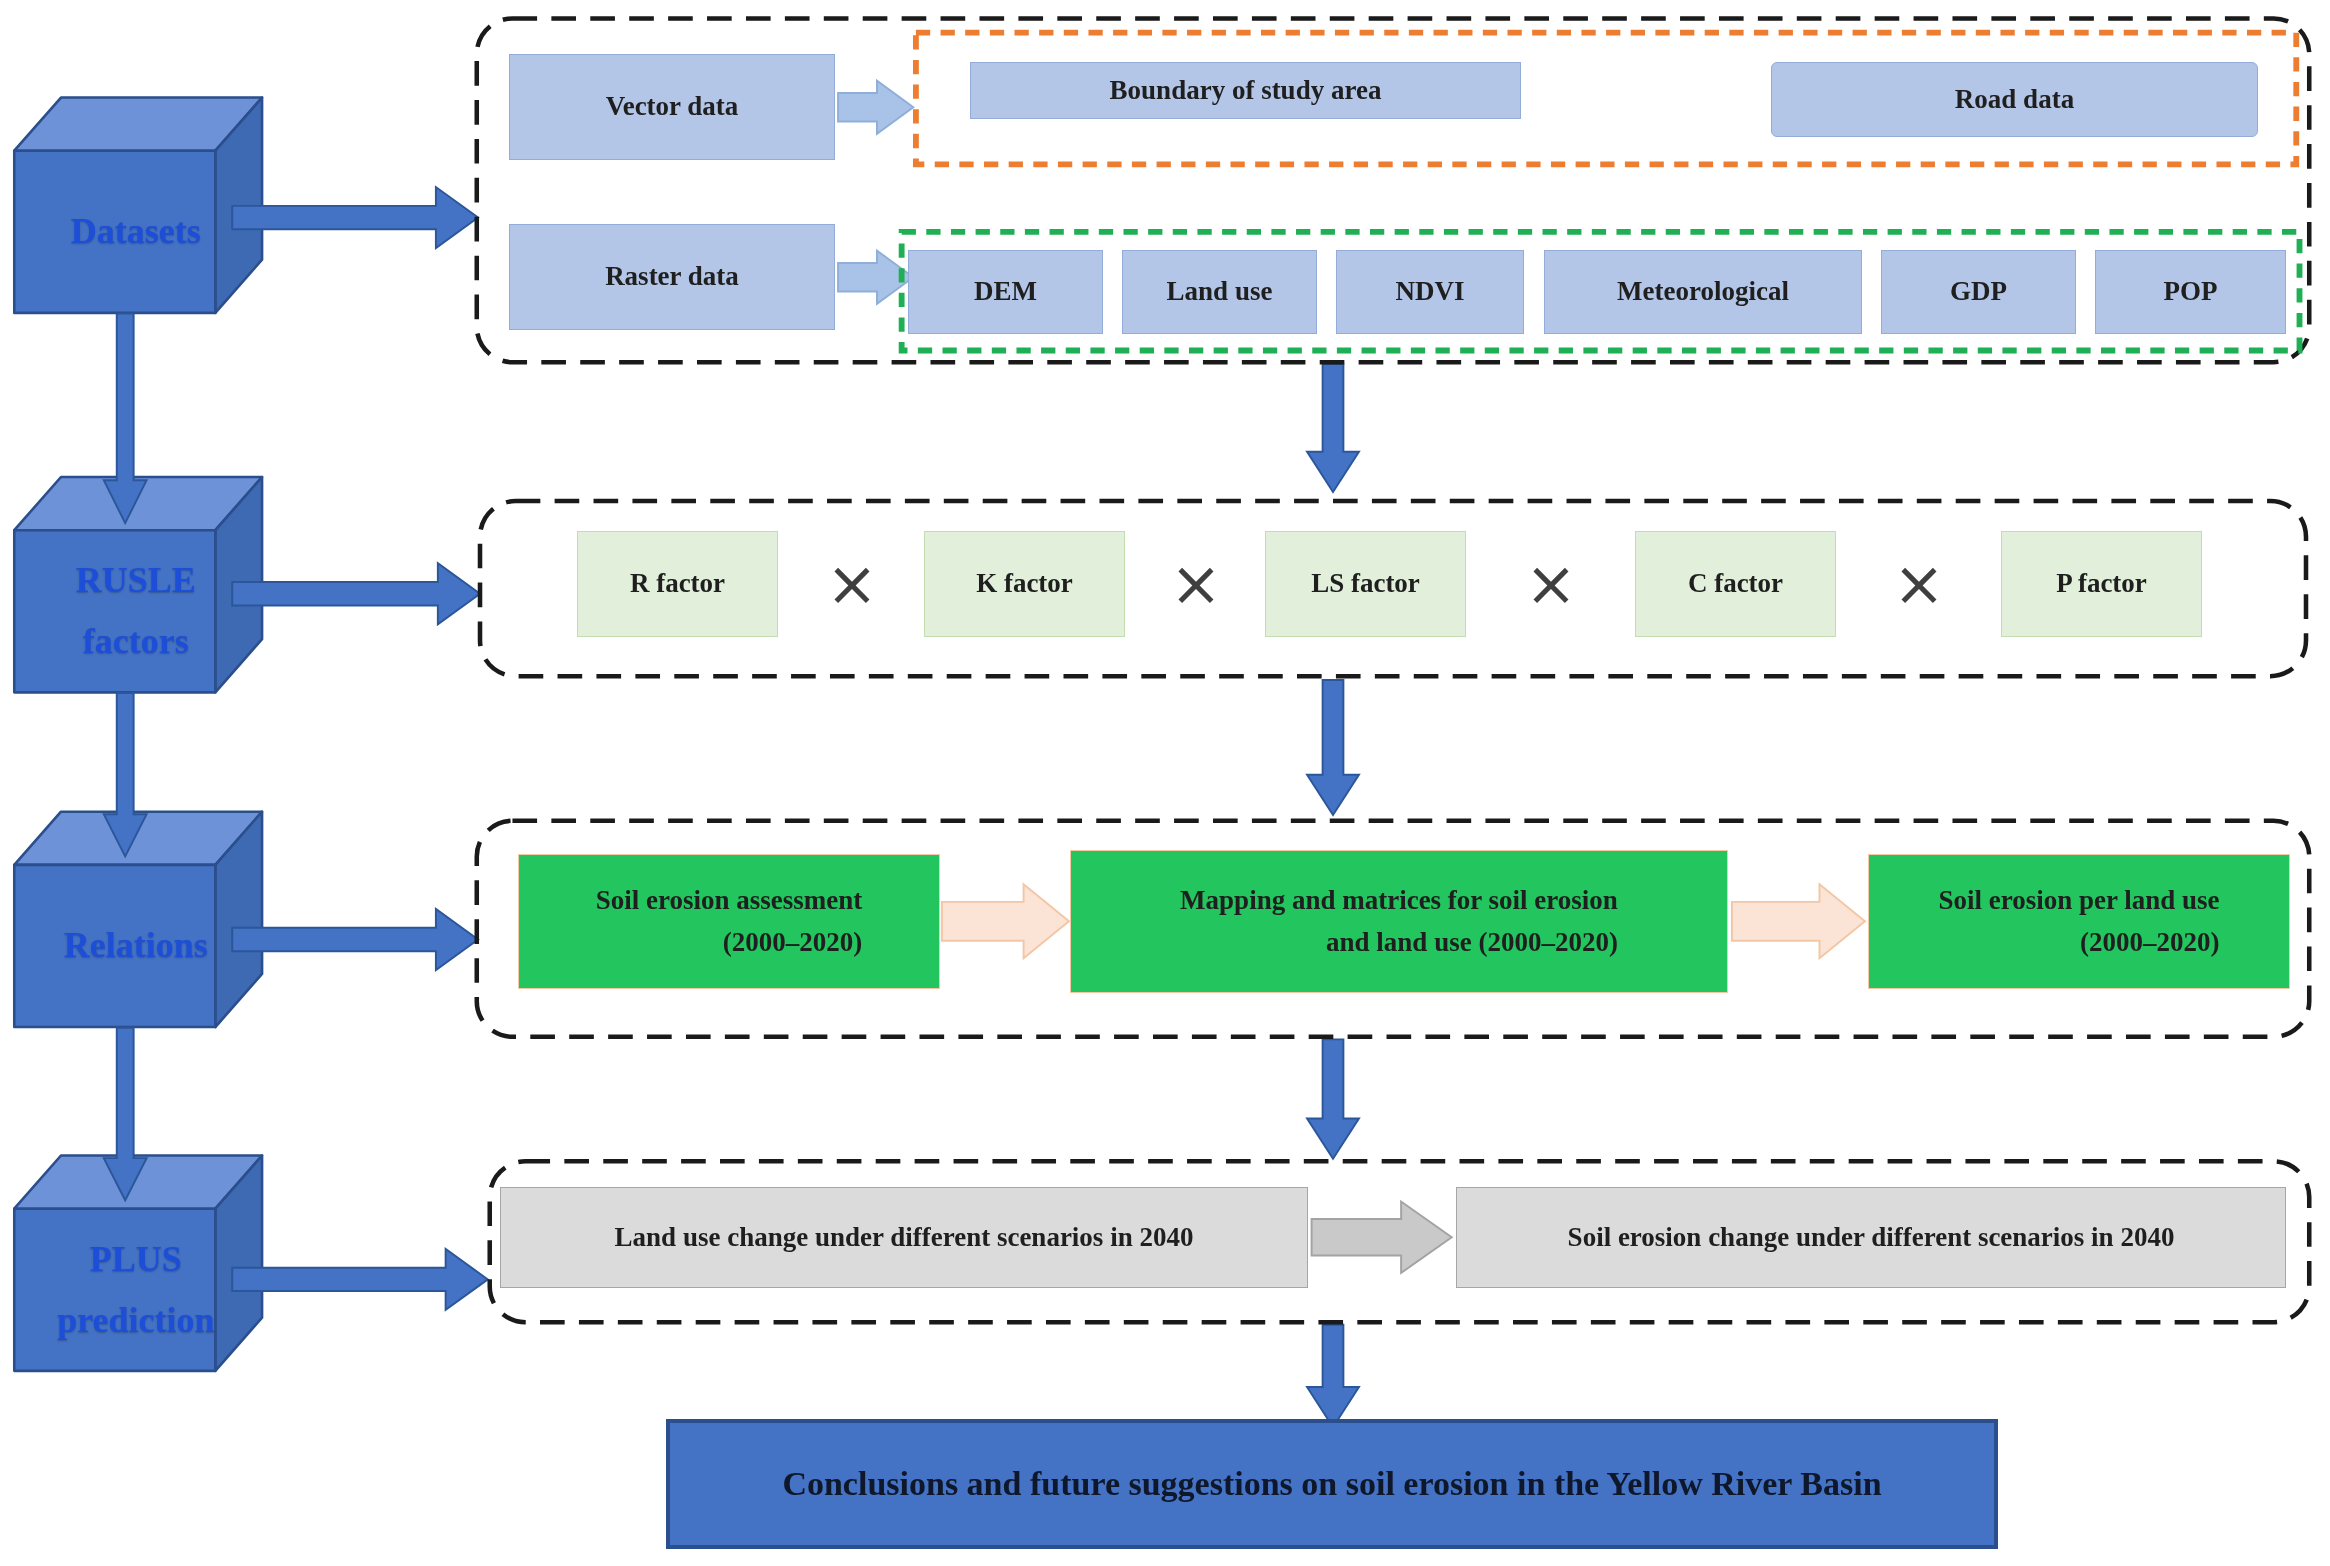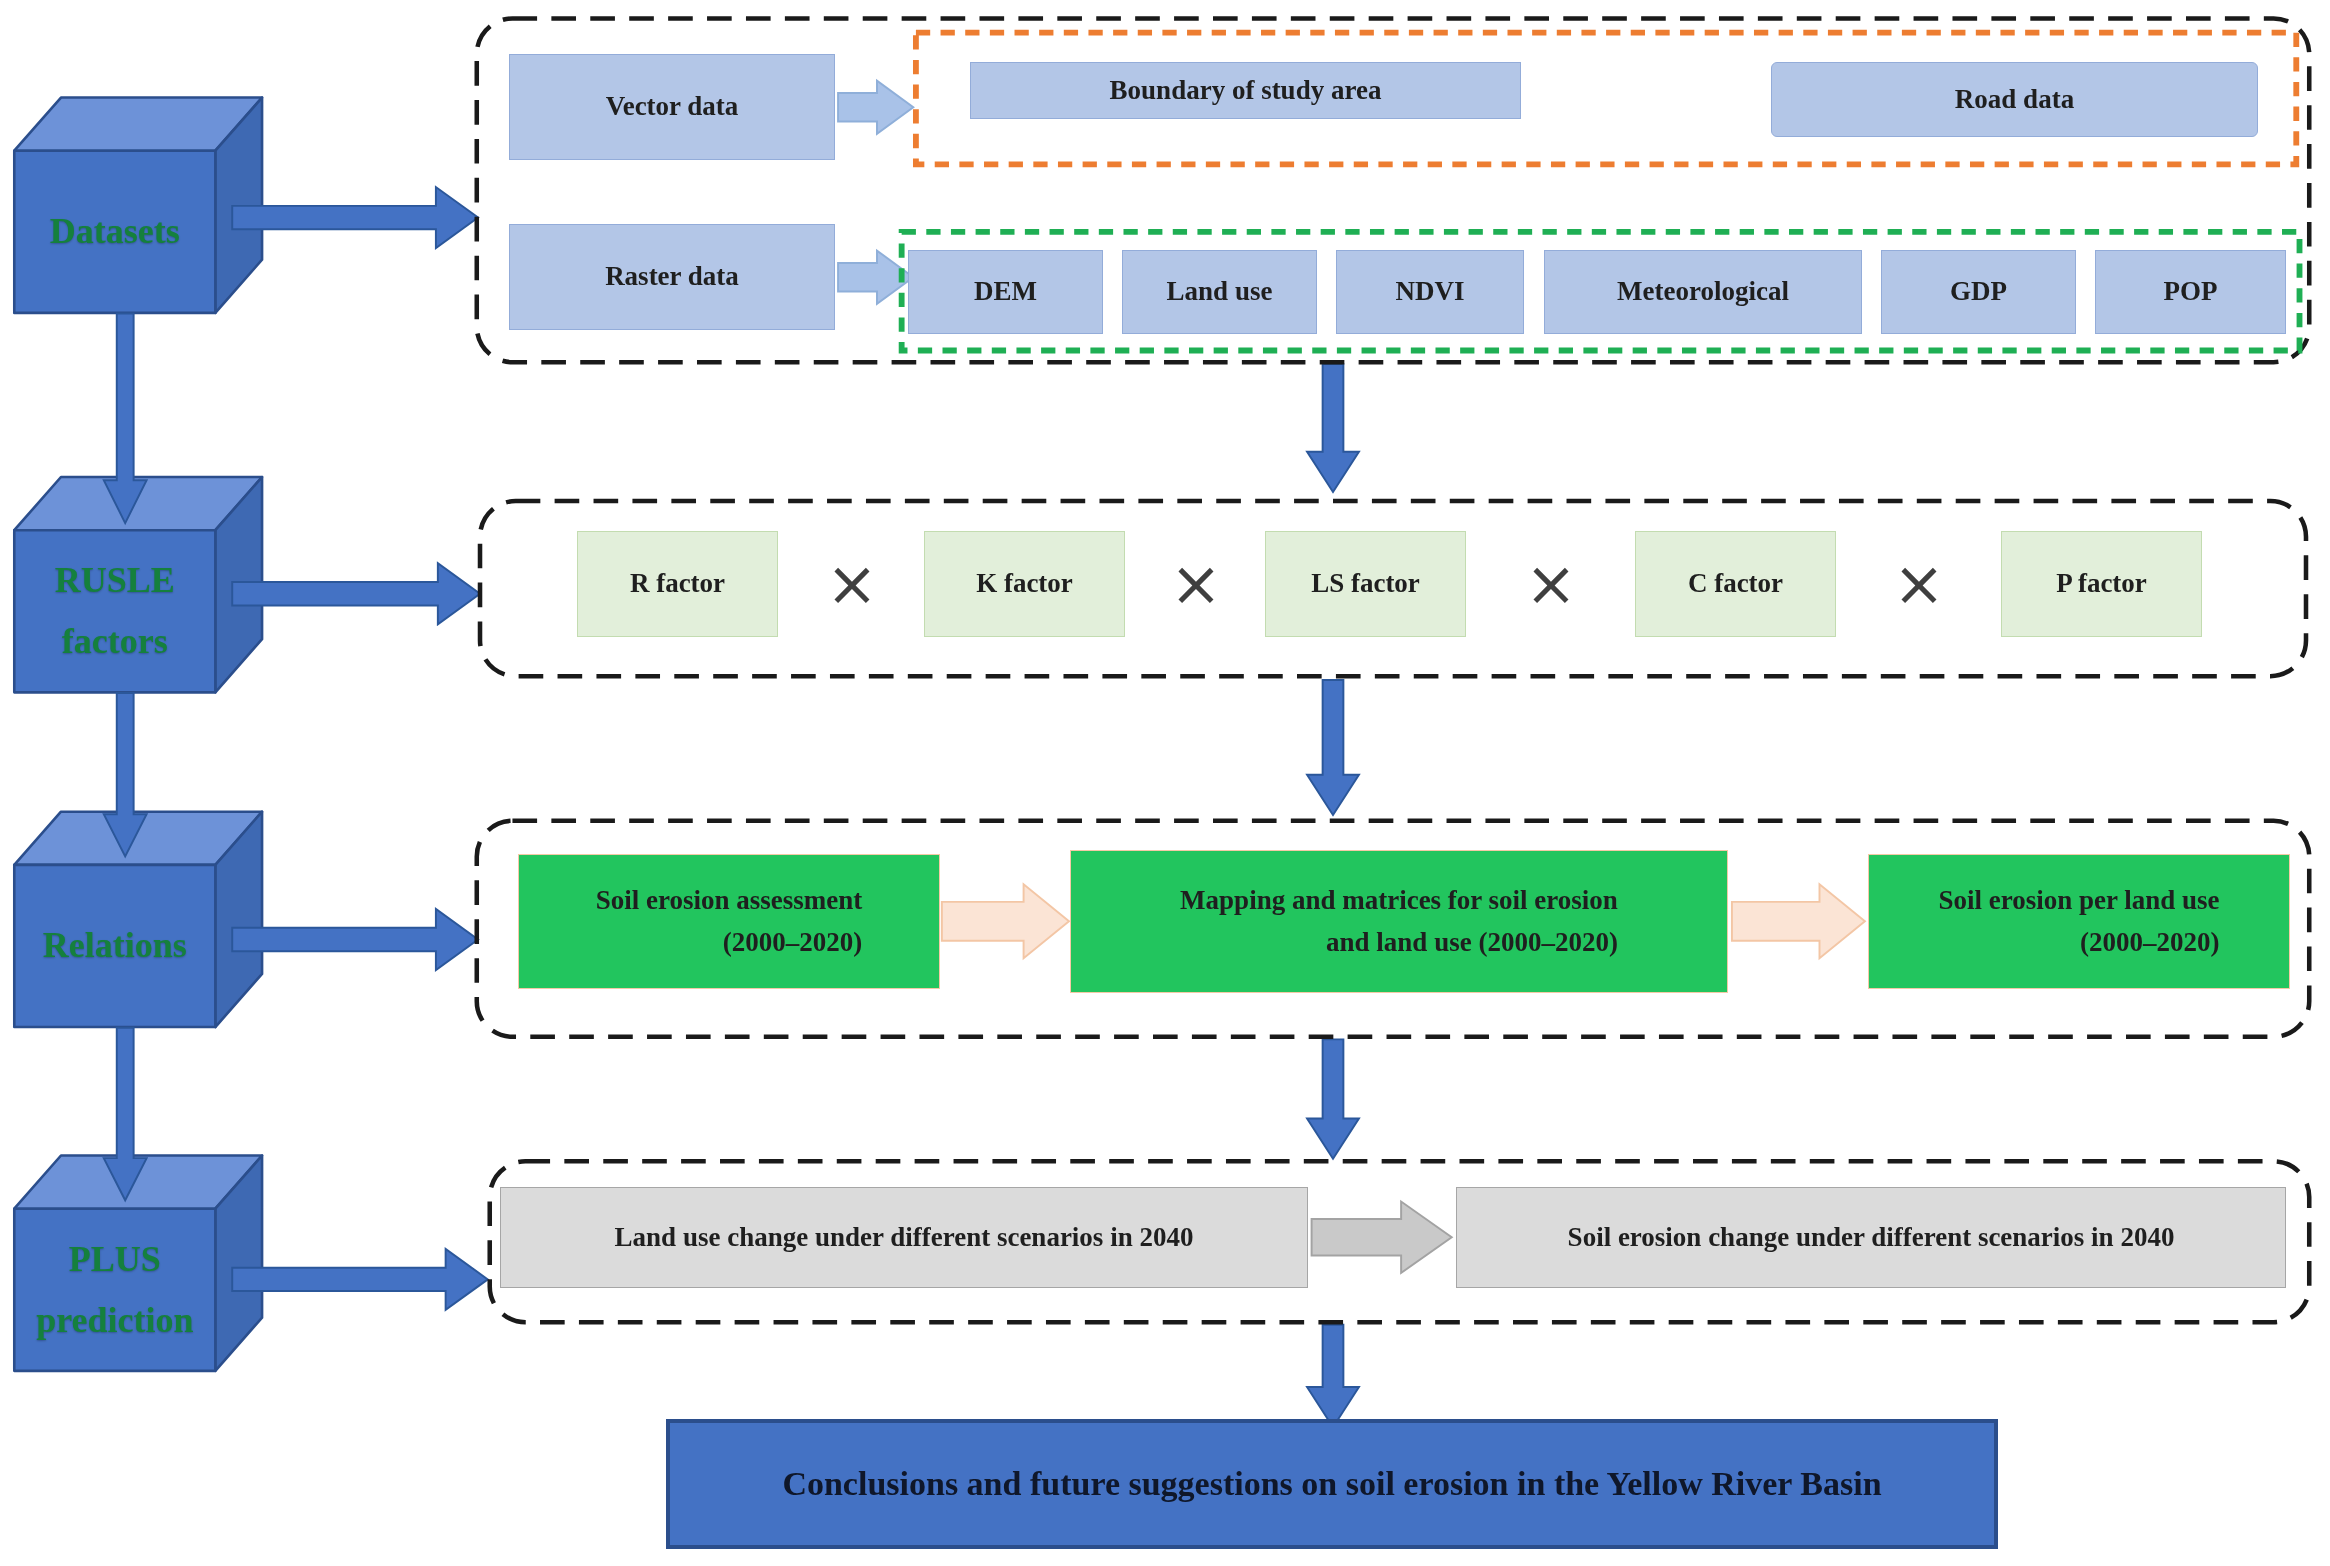--- a/index.html
+++ b/index.html
@@ -16,22 +16,22 @@
   .lightblue{background:#b3c6e7;border:1.9px solid #93acd9;}
   .greenbox{background:#e2efda;border:1.9px solid #c3dcb0;}
   .creambox{background:#22c55e;border:1.9px solid #f4c9a6;text-align:right;}
   .graybox{background:#dbdbdb;border:1.9px solid #a6a6a6;}
   .conclusion{
     background:#4472c4;border:4.5px solid #2b4e8c;color:#0f172a;
     font-weight:bold;font-size:34px;
   }
   .cube-label{
     position:absolute;display:flex;align-items:center;justify-content:center;
-    text-align:center;white-space:pre-line;color:#15803d;font-weight:bold;
-    font-size:36px;line-height:1.7;text-shadow:0 1.3px 1.9px rgba(0,0,0,0.25);
+    text-align:center;white-space:pre-line;color:#1d4ed8;font-weight:bold;
+    font-size:36px;line-height:1.7;text-shadow:0 1.3px 1.9px rgba(0,0,0,0.25);padding-left:21px;
   }
   .op{
     position:absolute;width:78px;height:71px;display:flex;align-items:center;justify-content:center;
     font-family:"DejaVu Sans","Liberation Sans",sans-serif;font-size:62px;color:#3f3f3f;font-weight:400;
   }
 </style>
 </head>
 <body>
 
 <div class="canvas">

